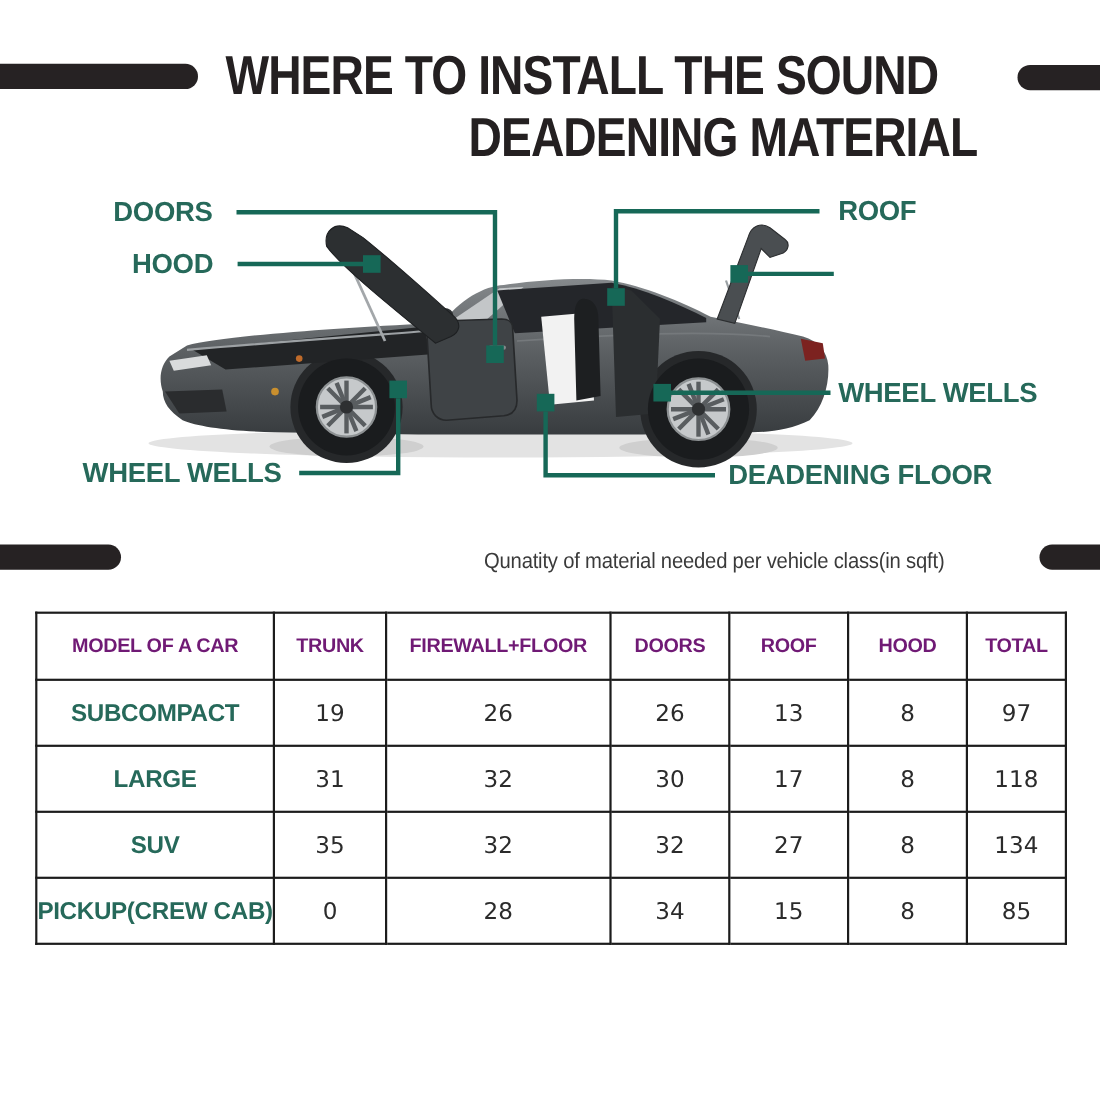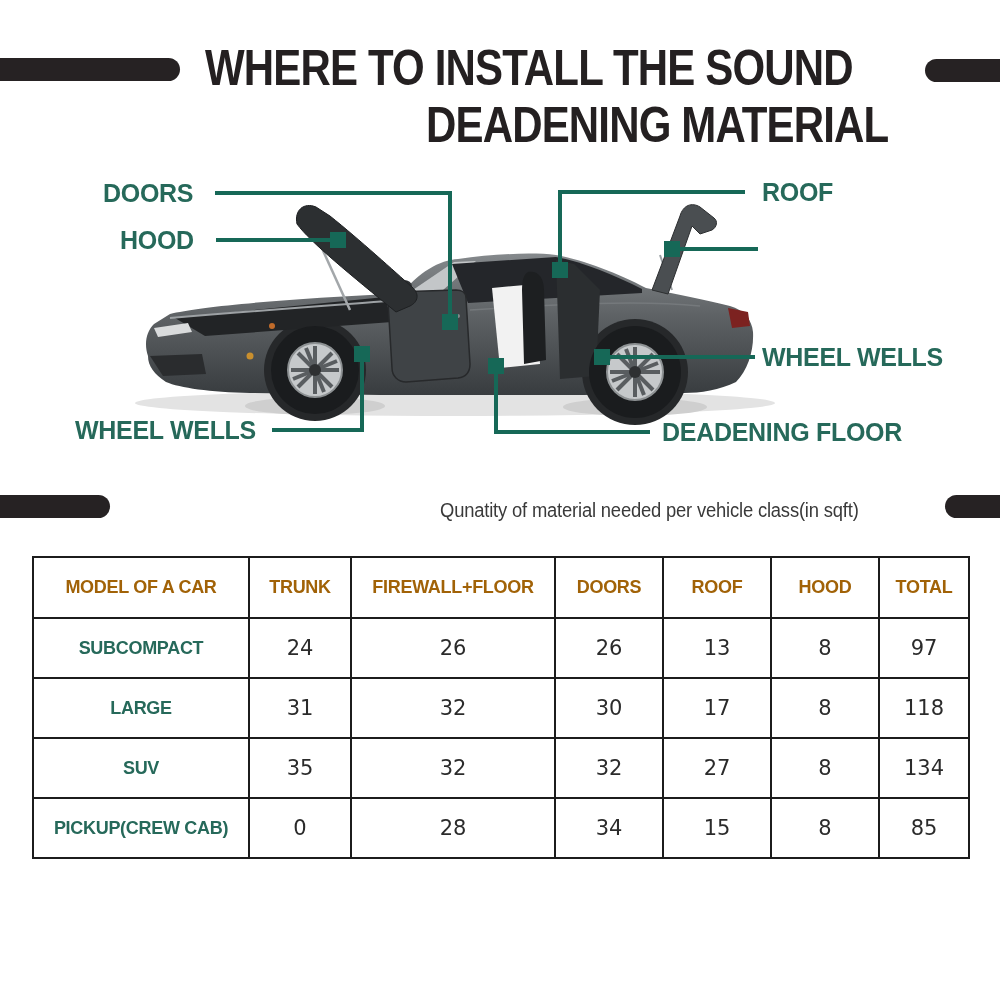--- a/index.html
+++ b/index.html
@@ -31,22 +31,22 @@
   .calc-sub{position:absolute;left:440px;top:499px;color:#3a3a3a;font-size:20px;
             letter-spacing:-0.2px;white-space:nowrap;display:inline-block;
             transform:scaleX(0.92);transform-origin:0 0;}
 
   
   .tbl-wrap{position:absolute;left:32px;top:556px;width:936px;}
   table{border-collapse:collapse;table-layout:fixed;width:936px;}
   th,td{border:2px solid #1c1c1c;text-align:center;vertical-align:middle;padding:0;}
   thead tr{height:61px;}
   tbody tr{height:60px;}
-  th{color:#a16207;font-size:18px;font-weight:800;letter-spacing:-0.3px;border-radius:28px;}
-  td.model{color:#26695a;font-size:18px;font-weight:800;letter-spacing:-0.3px;margin-left:28px;}
+  th{color:#701a75;font-size:18px;font-weight:800;letter-spacing:-0.3px;border-radius:28px;}
+  td.model{color:#26695a;font-size:22px;font-weight:800;letter-spacing:-0.3px;margin-left:28px;}
   td.num{color:#2b2b2b;font-size:21px;font-weight:400;font-family:"DejaVu Sans",sans-serif;}
 </style>
 </head>
 <body>
 
 <div class="page">
 
   <div class="bar bar-tl"></div>
   <div class="bar bar-tr"></div>
   <h1 class="title"><span class="t-line">WHERE TO INSTALL THE SOUND</span><br><span class="t-line">DEADENING MATERIAL</span></h1>
@@ -185,21 +185,21 @@
           <th>FIREWALL+FLOOR</th>
           <th>DOORS</th>
           <th>ROOF</th>
           <th>HOOD</th>
           <th>TOTAL</th>
         </tr>
       </thead>
       <tbody>
         <tr>
           <td class="model">SUBCOMPACT</td>
-          <td class="num">24</td>
+          <td class="num">19</td>
           <td class="num">26</td>
           <td class="num">26</td>
           <td class="num">13</td>
           <td class="num">8</td>
           <td class="num">97</td>
         </tr>
         <tr>
           <td class="model">LARGE</td>
           <td class="num">31</td>
           <td class="num">32</td>

